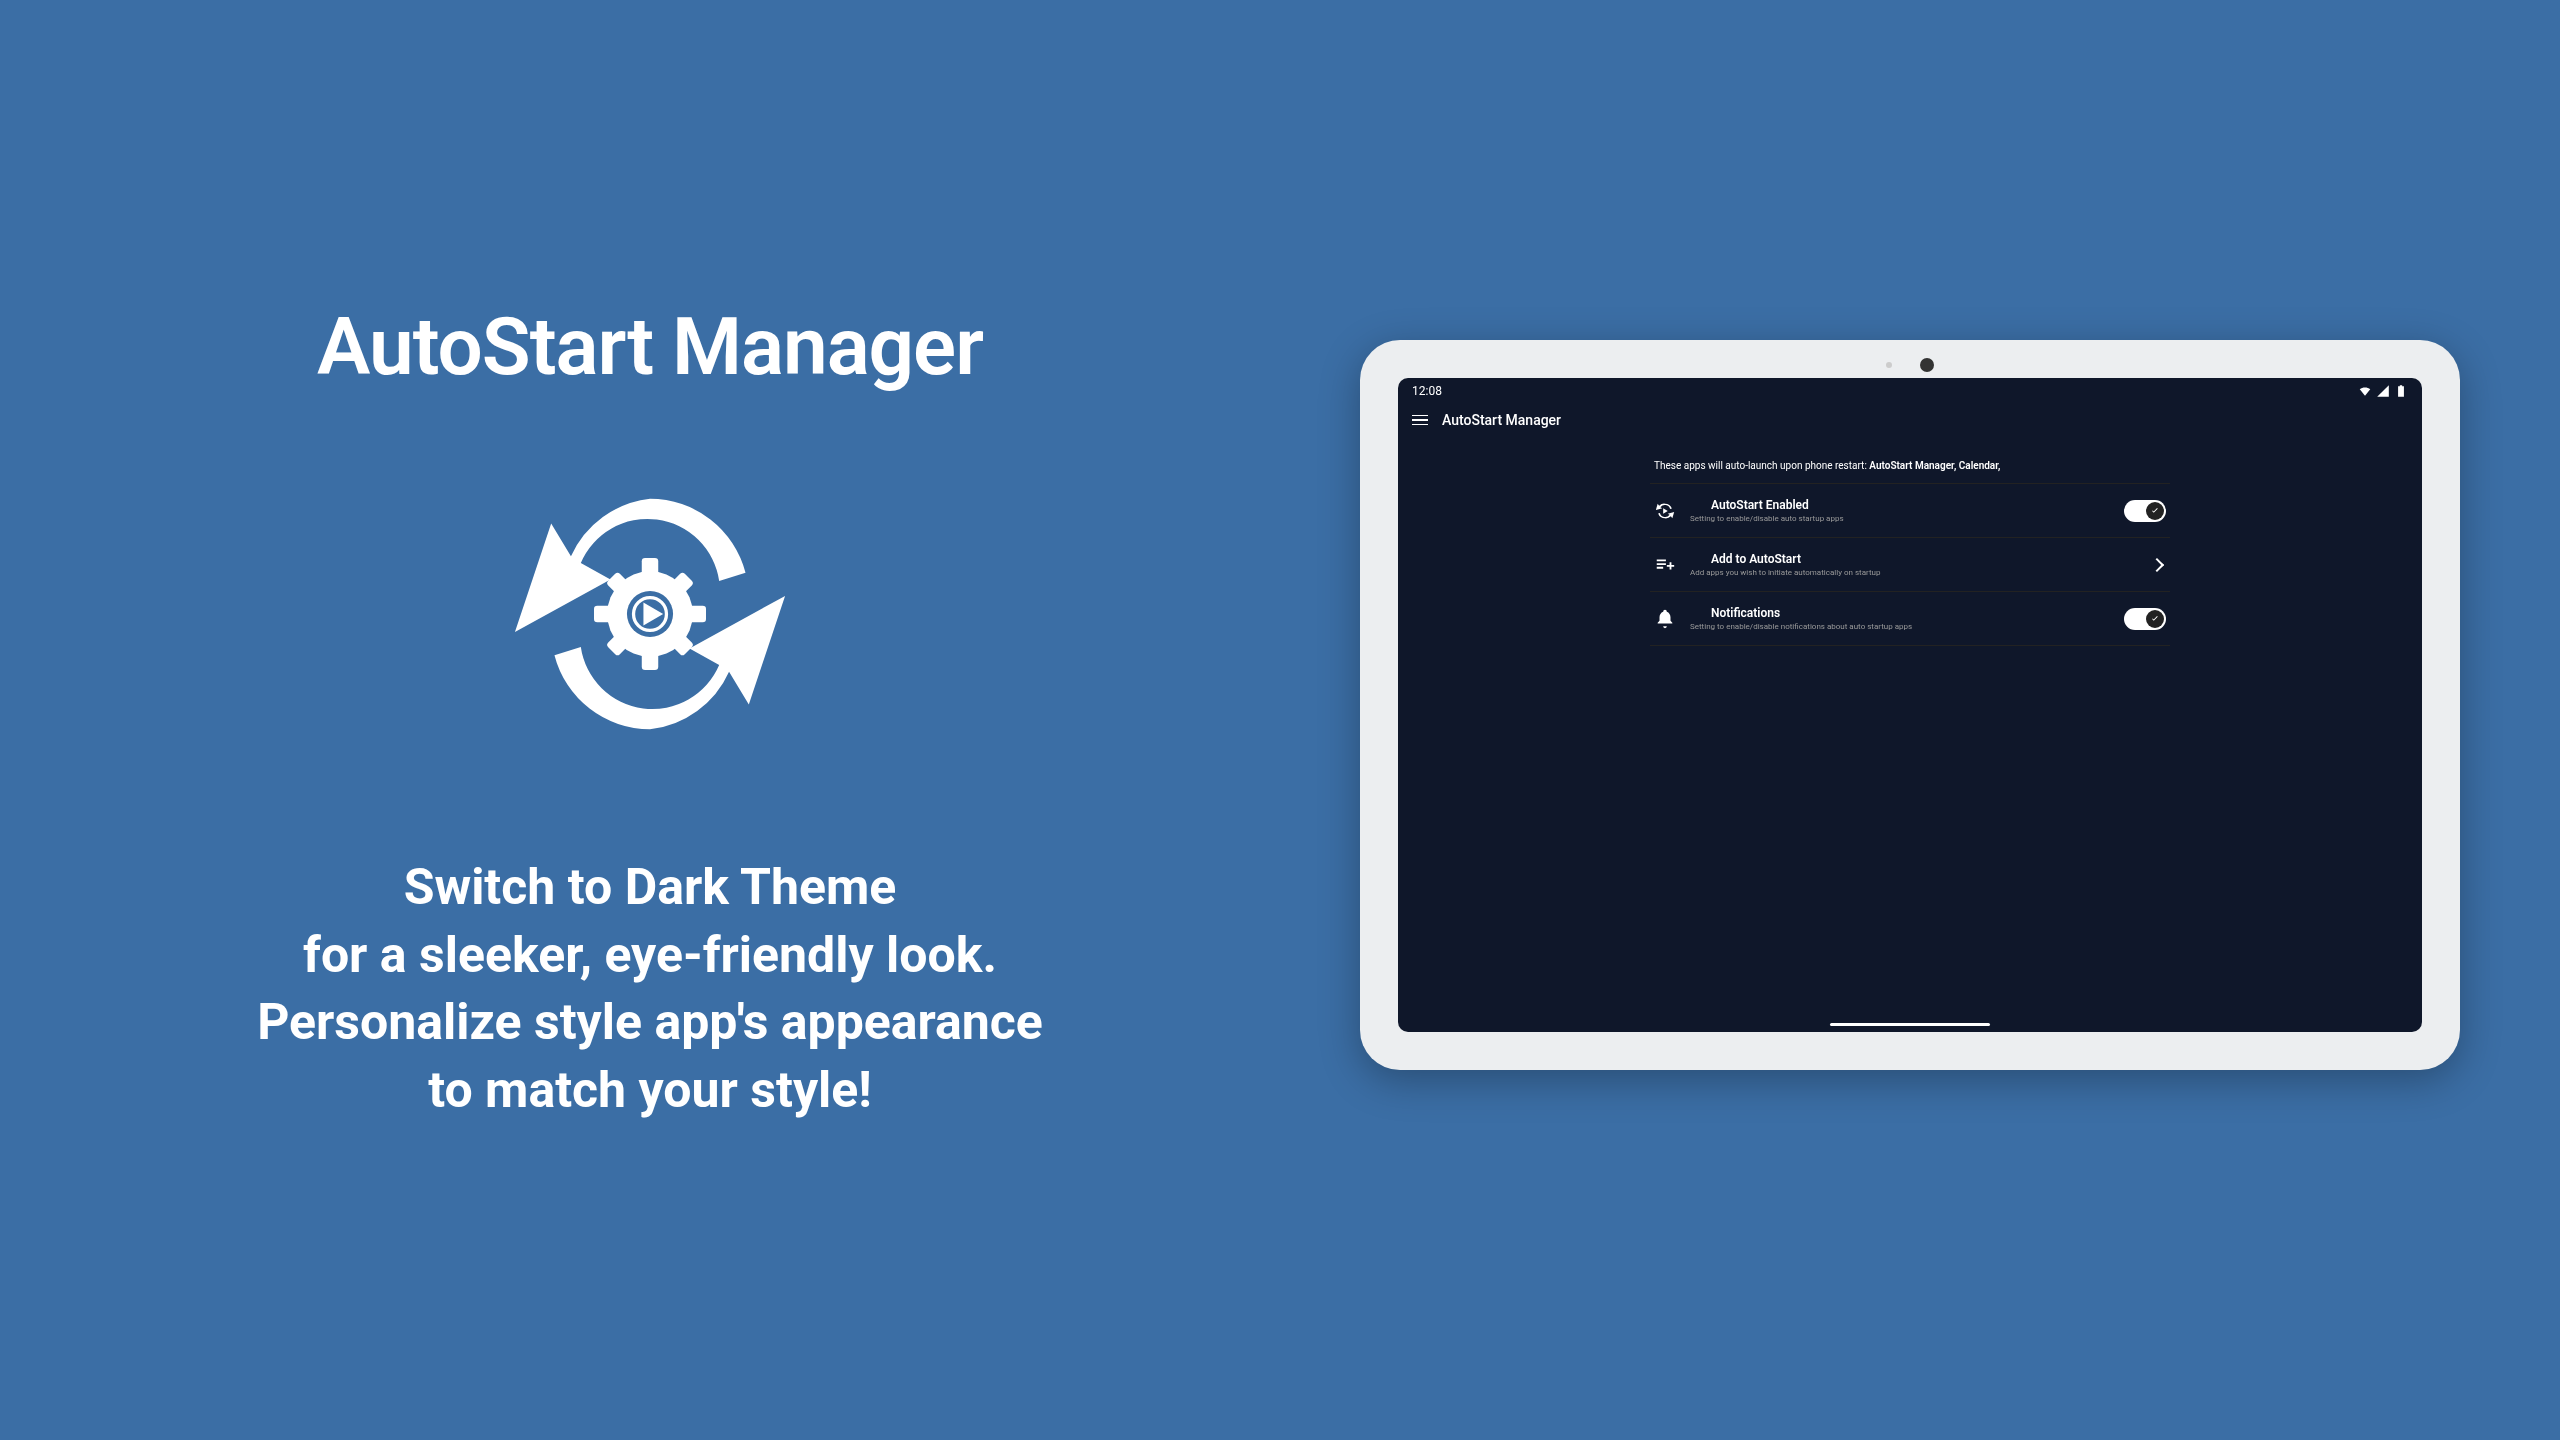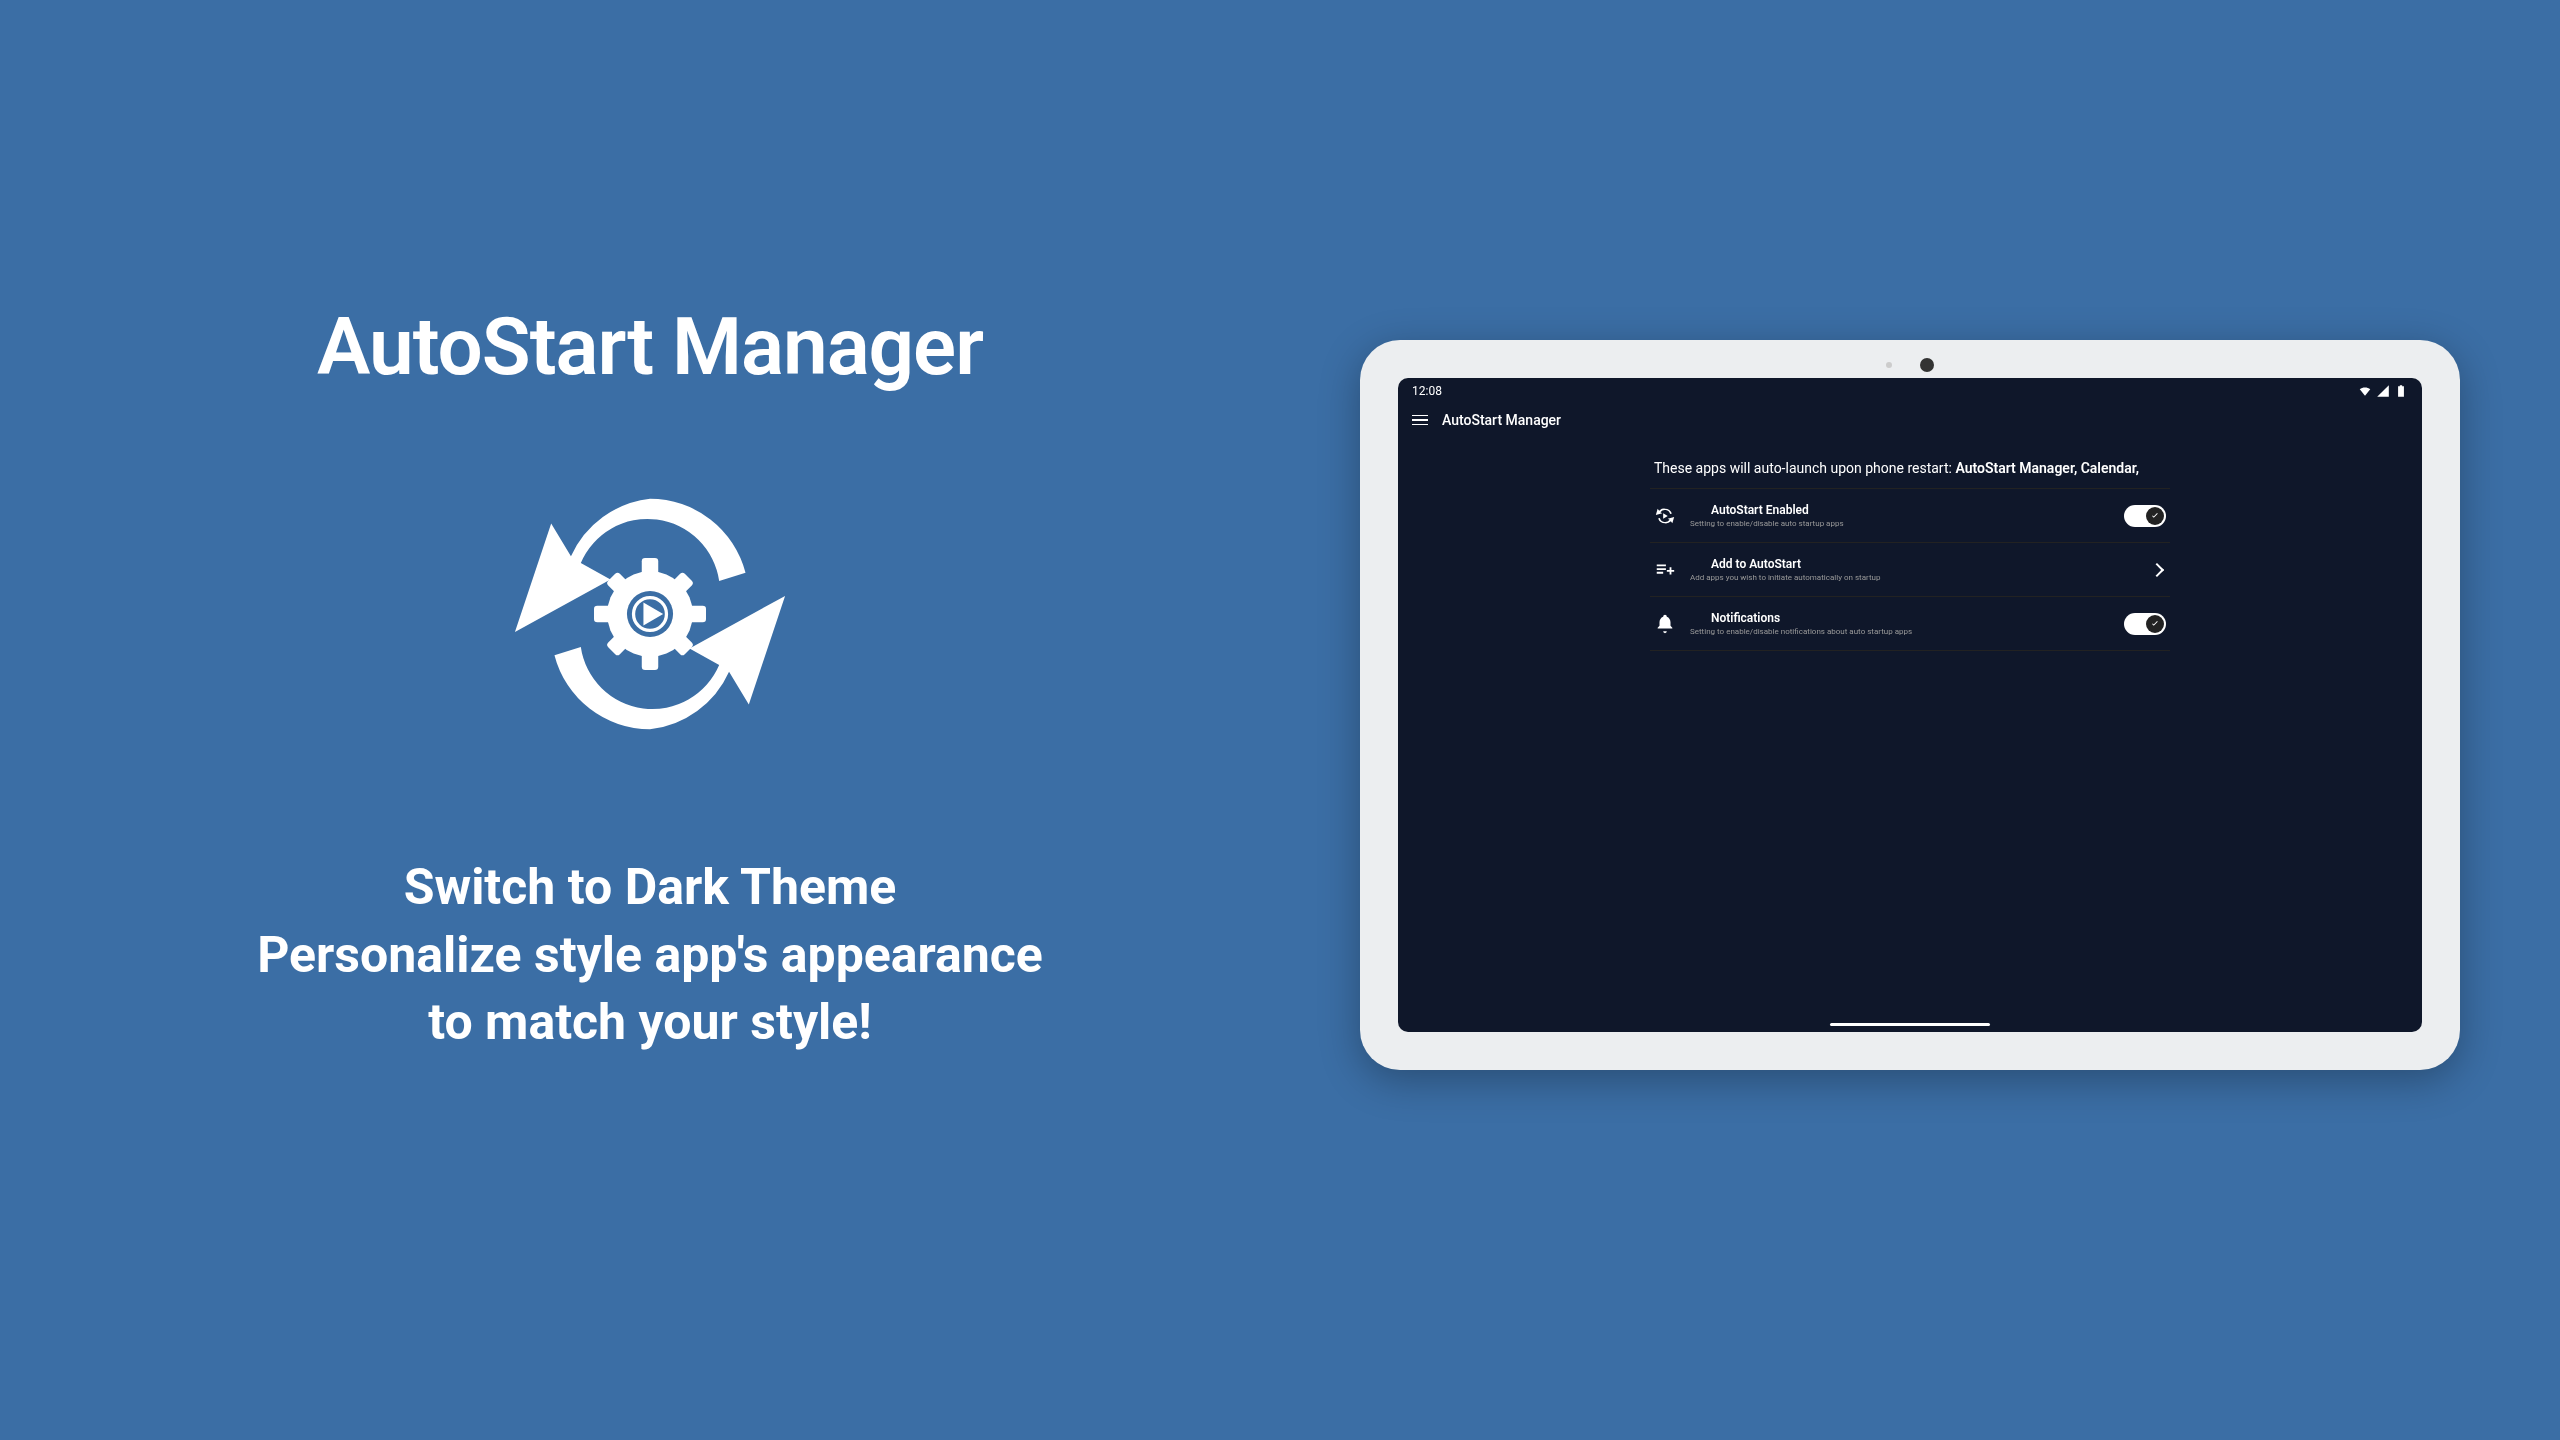--- a/index.html
+++ b/index.html
@@ -104,21 +104,21 @@
       background: #fff;
       width: 100%;
     }
     .app-bar-title { font-size: 14px; font-weight: 500; }
     .content {
       padding: 10px 0 0;
       margin: 0 auto;
       width: 520px;
     }
     .hint {
-      font-size: 14px;
+      font-size: 10px;
       padding: 12px 4px;
       border-bottom: 1px solid #222;
     }
     .hint-bold { font-weight: 600; }
     .setting-row {
       display: flex;
       align-items: center;
       padding: 14px 4px;
       border-bottom: 1px solid #222;
       gap: 14px;
@@ -203,20 +203,21 @@
           <rect x="-24" y="-24" width="10" height="12" rx="2" transform="rotate(-45 -19 -18)"></rect>
         </g>
         <circle r="14" fill="#3b6ea5"></circle>
         <path fill="#fff" d="M-4 -7 L8 0 L-4 7 Z"></path>
         <circle r="10" fill="none" stroke="#fff" stroke-width="2"></circle>
       </g>
     </svg>
   </div>
   <div class="description">
     <div>Switch to Dark Theme</div>
+    <div>for a sleeker, eye-friendly look.</div>
     <div>Personalize style app's appearance</div>
     <div>to match your style!</div>
   </div>
 </div>
 
 <div class="tablet">
   <div class="tablet-camera-bar">
     <div class="tablet-dot"></div>
     <div class="tablet-camera"></div>
   </div>

